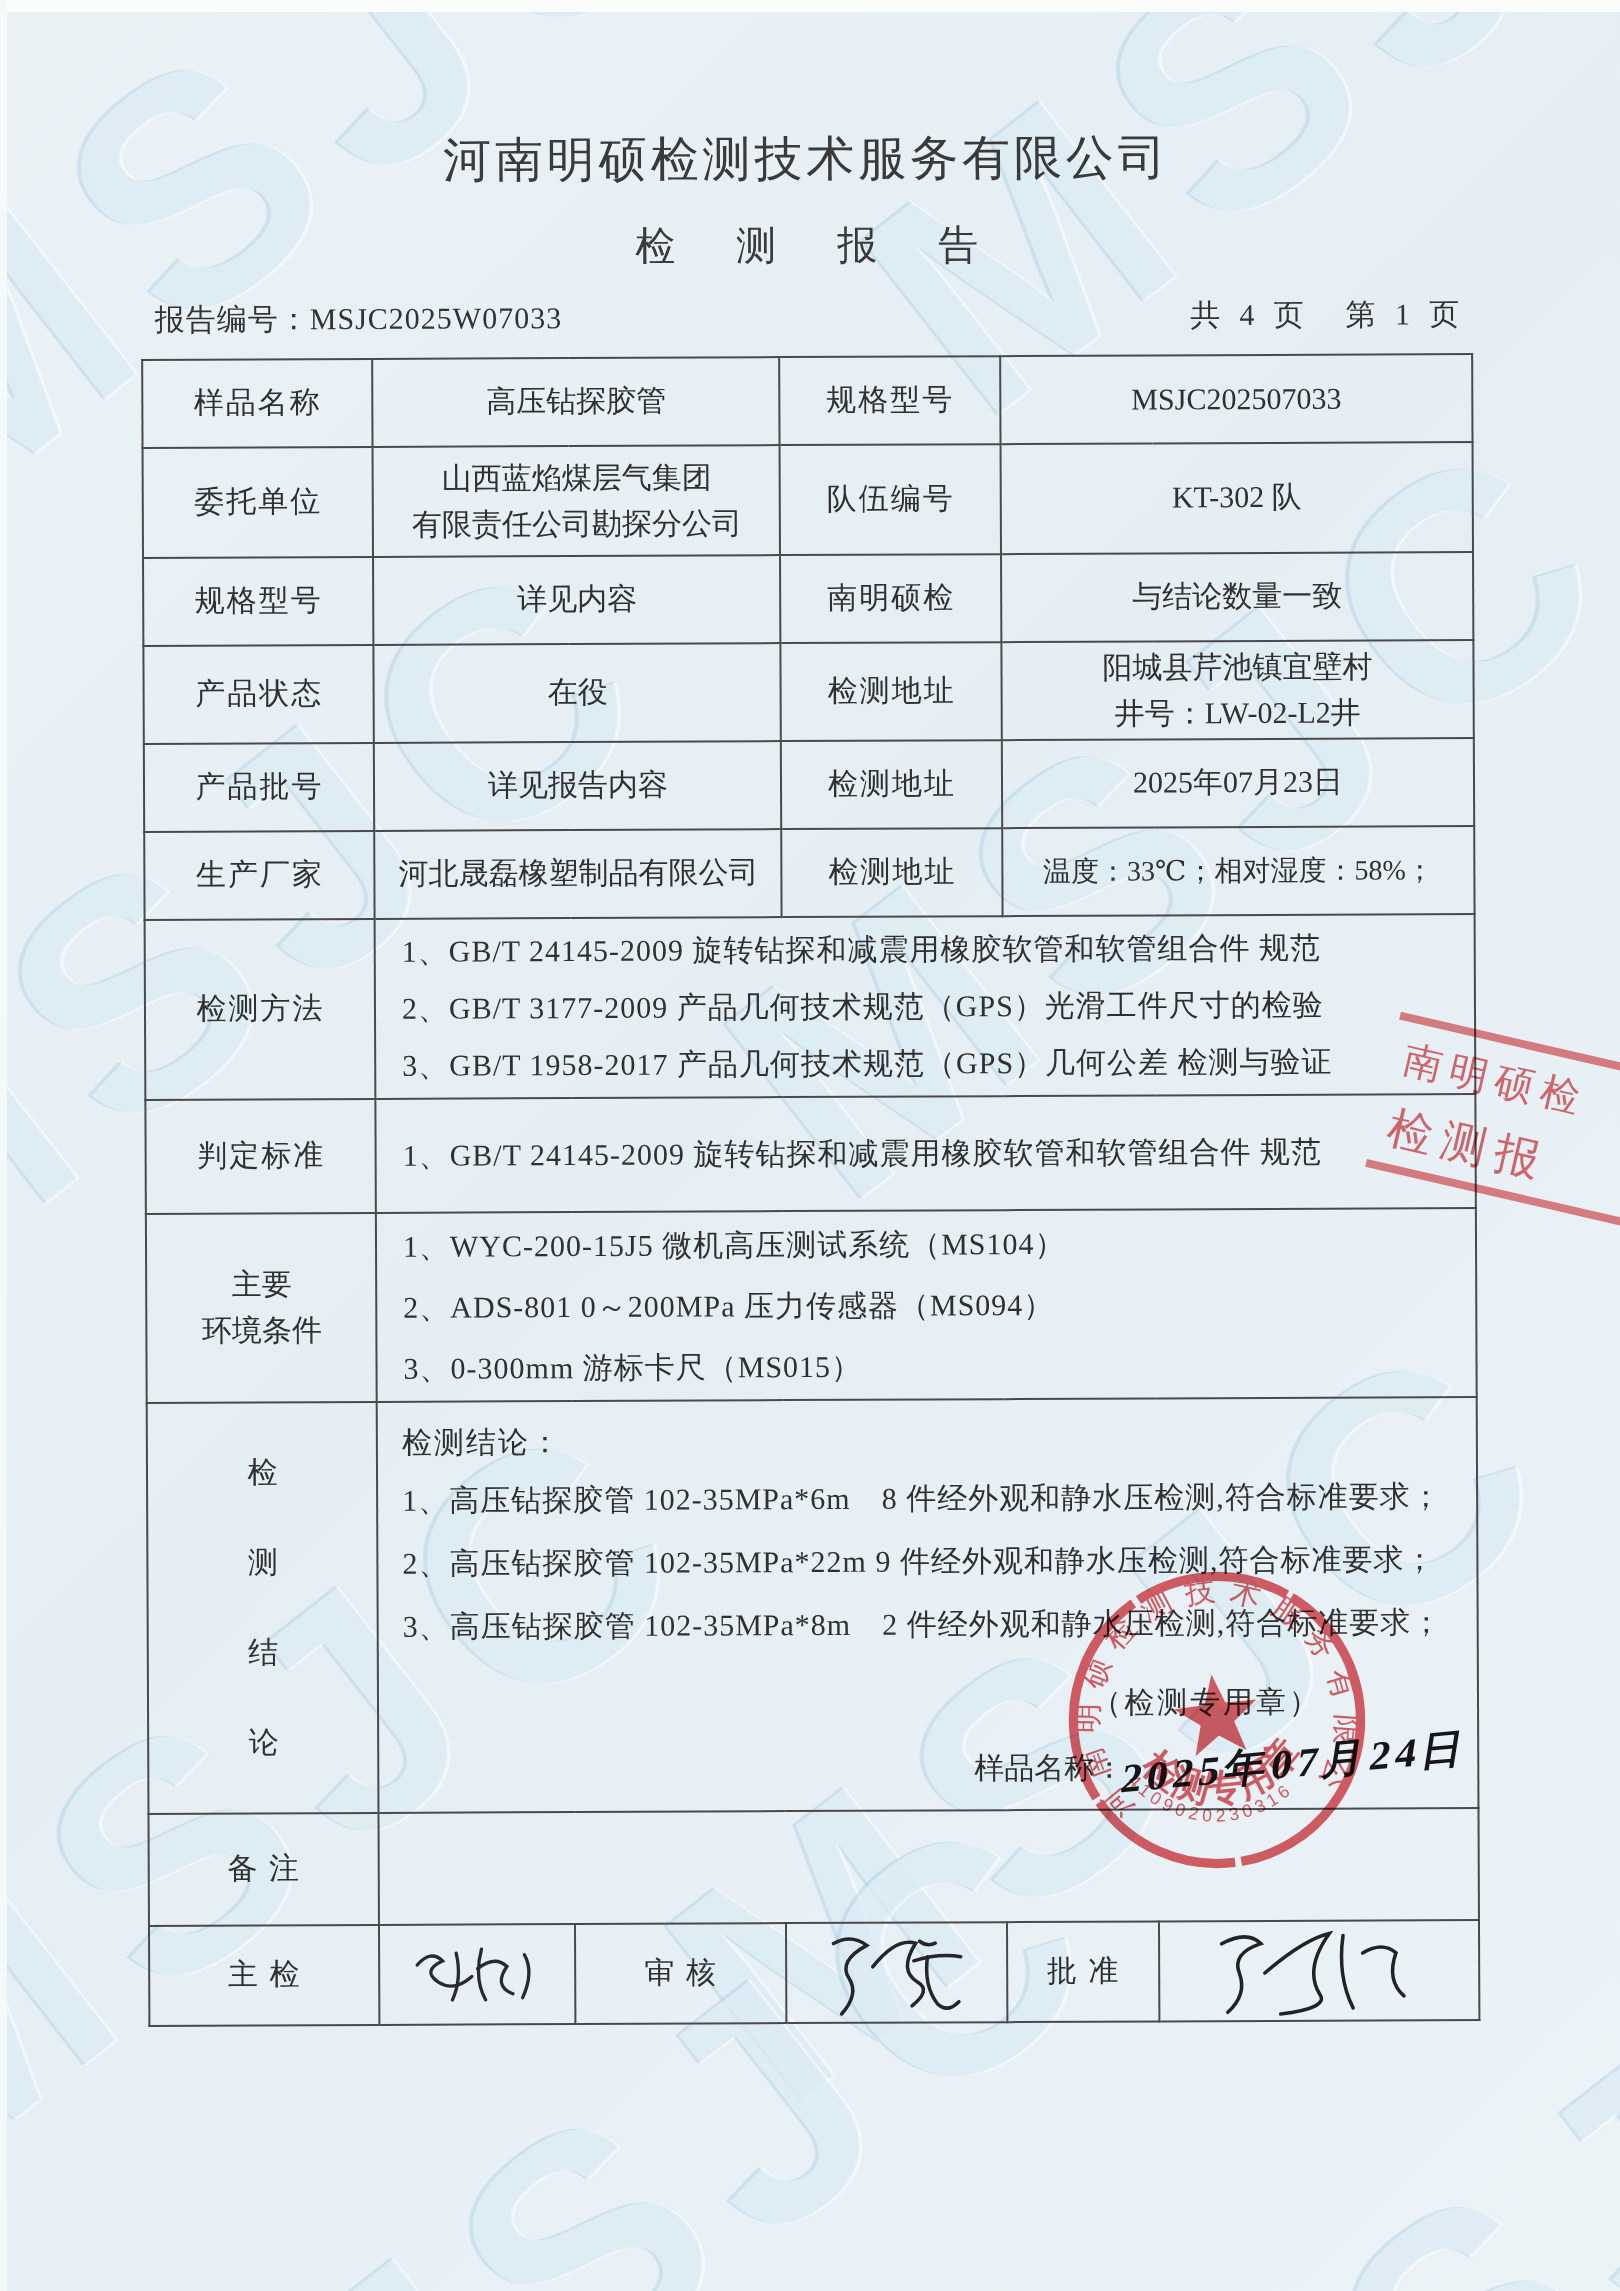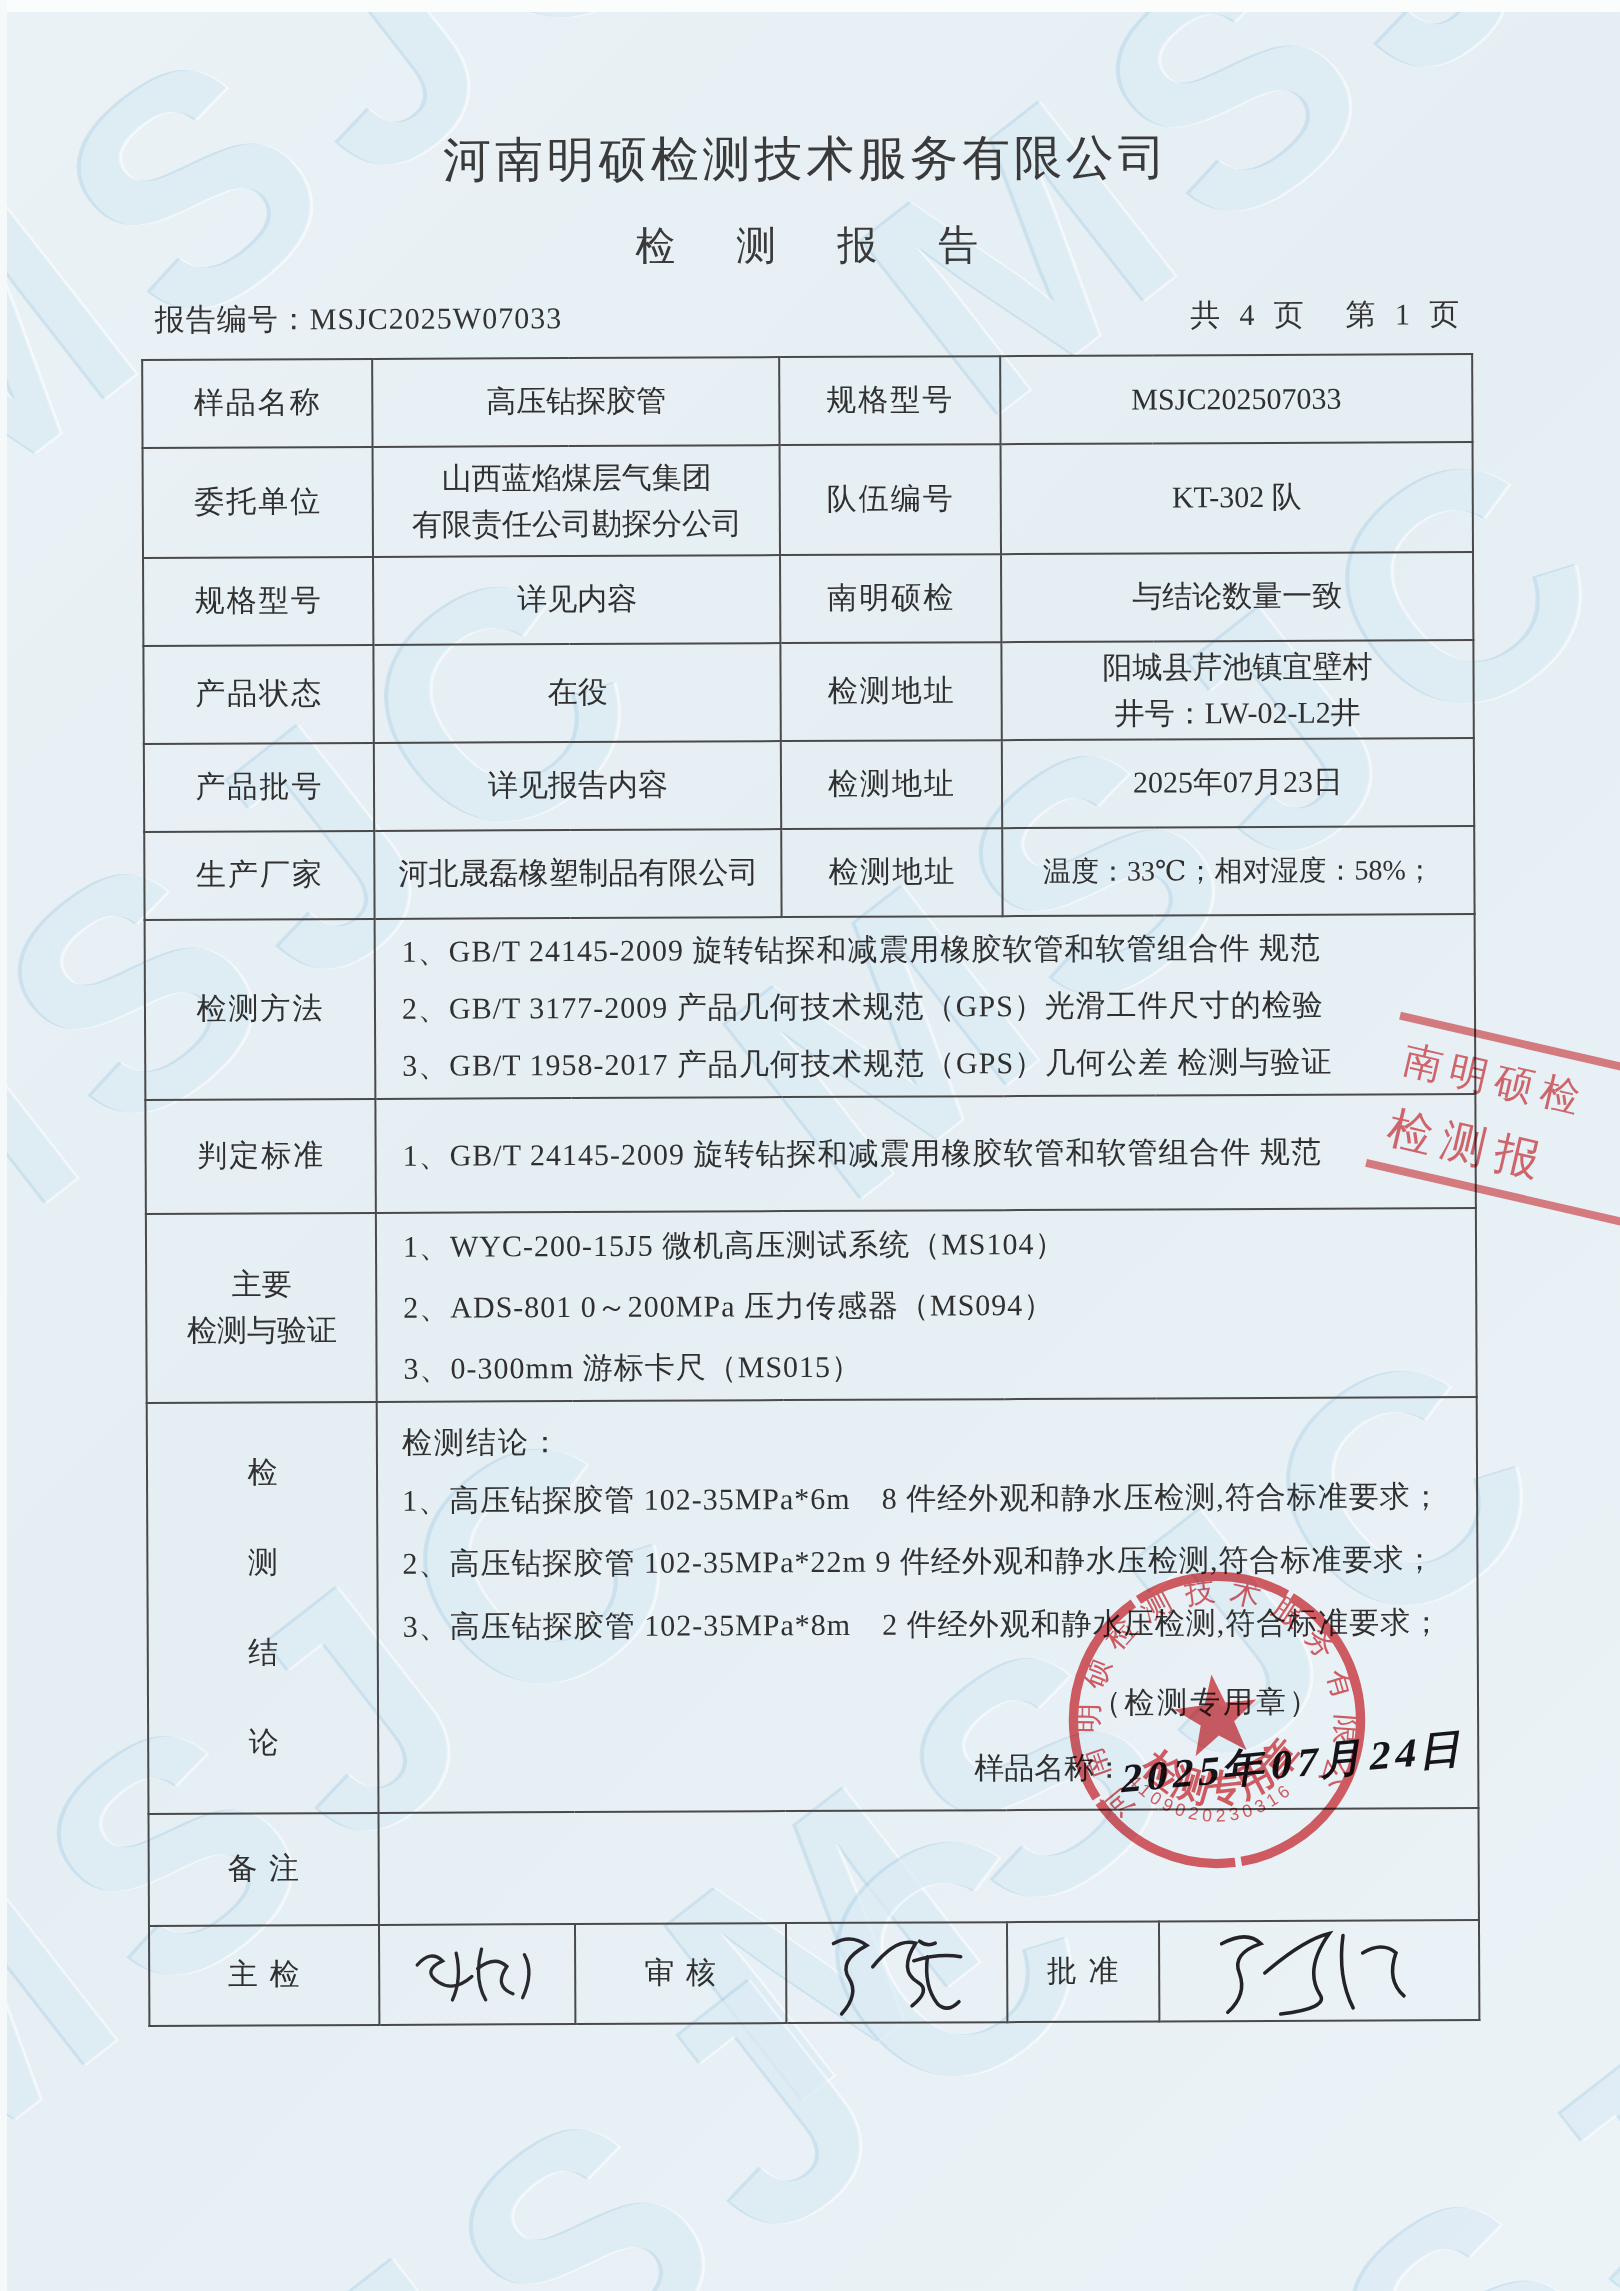--- a/index.html
+++ b/index.html
@@ -175,21 +175,21 @@
         <td class="lbl">判定标准</td>
         <td colspan="5" class="list-cell">
           <div>1、GB/T 24145-2009 旋转钻探和减震用橡胶软管和软管组合件 规范</div>
         </td>
       </tr>
 
       <tr style="height:172px">
         <td>
           <div class="two-line">
             <div>主要</div>
-            <div>检测与验证</div>
+            <div>环境条件</div>
           </div>
         </td>
         <td colspan="5" class="list-cell eq-cell">
           <div>1、WYC-200-15J5 微机高压测试系统（MS104）</div>
           <div>2、ADS-801 0～200MPa 压力传感器（MS094）</div>
           <div>3、0-300mm 游标卡尺（MS015）</div>
         </td>
       </tr>
 
       <tr style="height:411px">

